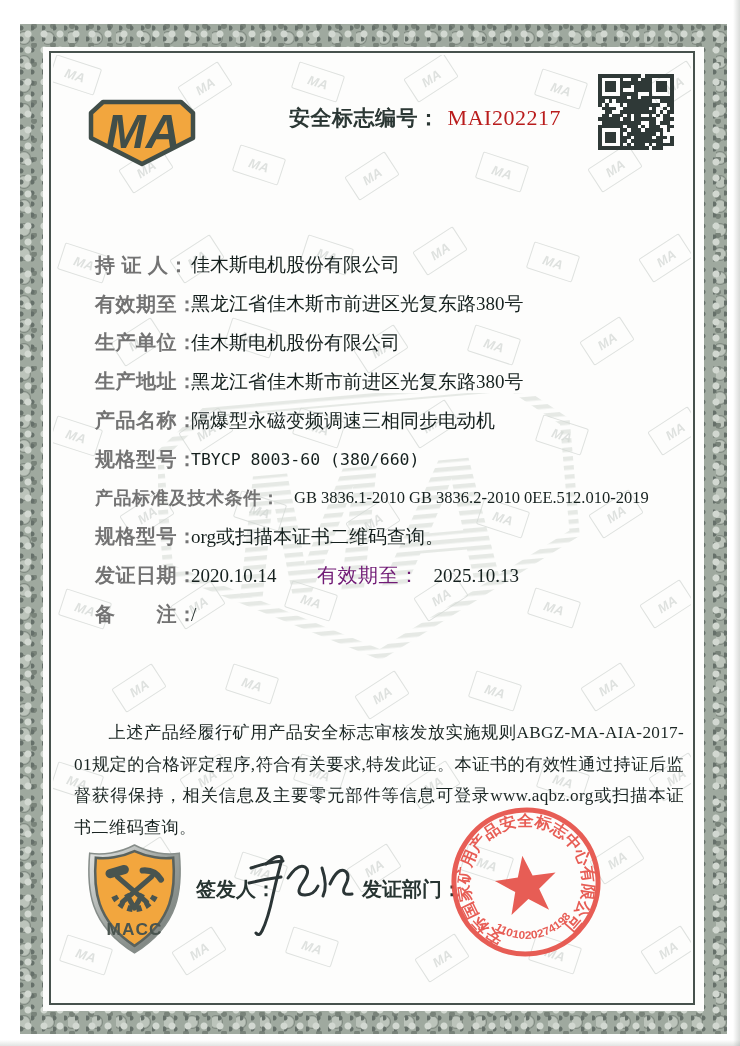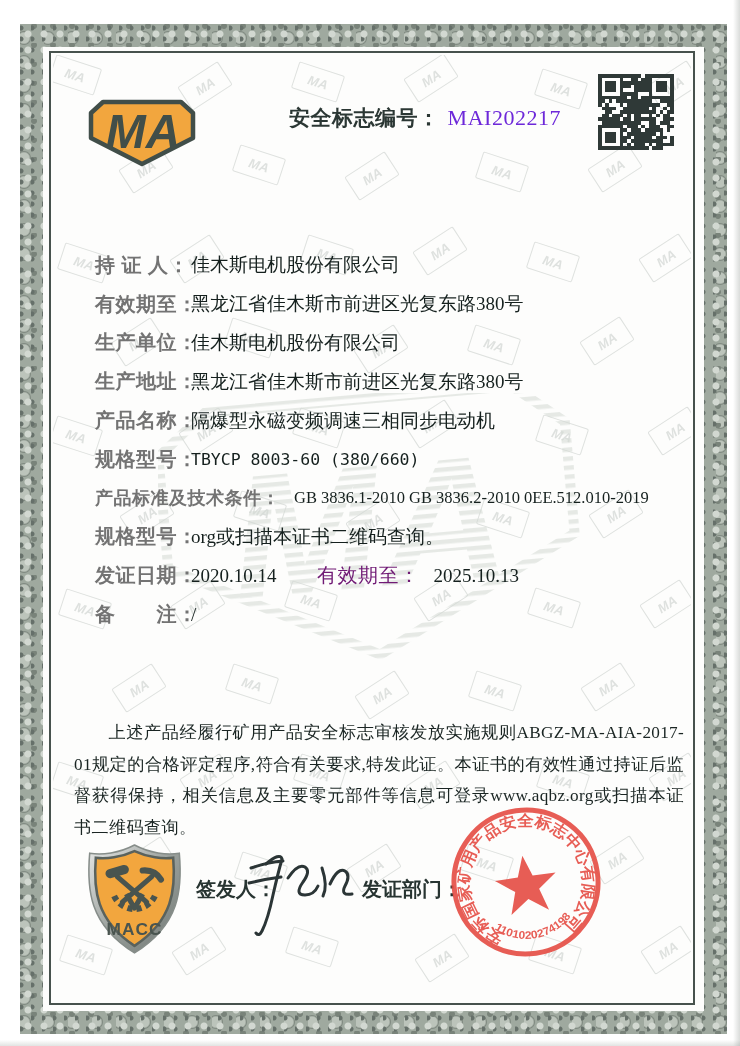--- a/index.html
+++ b/index.html
@@ -28,21 +28,21 @@
         display:flex;align-items:center;justify-content:center;font-weight:bold;font-style:italic;
         font-size:13px;color:rgba(152,162,154,.30);}
   .wm-big{position:absolute;left:158px;top:393px;width:424px;height:285px;opacity:.55;pointer-events:none;}
 
   .content{position:absolute;inset:0;z-index:2;}
 
   
   .logo{position:absolute;left:88px;top:99px;width:108px;height:68px;}
   .numrow{position:absolute;left:270px;top:104px;width:310px;display:flex;align-items:baseline;justify-content:center;}
   .numrow .nl{font-weight:bold;font-size:21px;color:#2b3734;letter-spacing:.5px;}
-  .numrow .nv{font-family:"Liberation Serif",serif;font-size:22px;color:#6d28d9;margin-left:8px;letter-spacing:.5px;}
+  .numrow .nv{font-family:"Liberation Serif",serif;font-size:22px;color:#b91c1c;margin-left:8px;letter-spacing:.5px;}
   .qr{position:absolute;left:598px;top:74px;width:76px;height:76px;display:grid;
       grid-template-columns:repeat(21,1fr);grid-template-rows:repeat(21,1fr);}
   .qr i{display:block;}
   .qr i.on{background:#2f3937;}
 
   .title{position:absolute;top:174px;left:0;right:0;text-align:center;
          font-family:"Liberation Serif",serif;font-weight:bold;font-size:46px;color:#3a4a46;letter-spacing:1px;}
 
   
   .fields{position:absolute;left:95px;top:246px;right:52px;}

